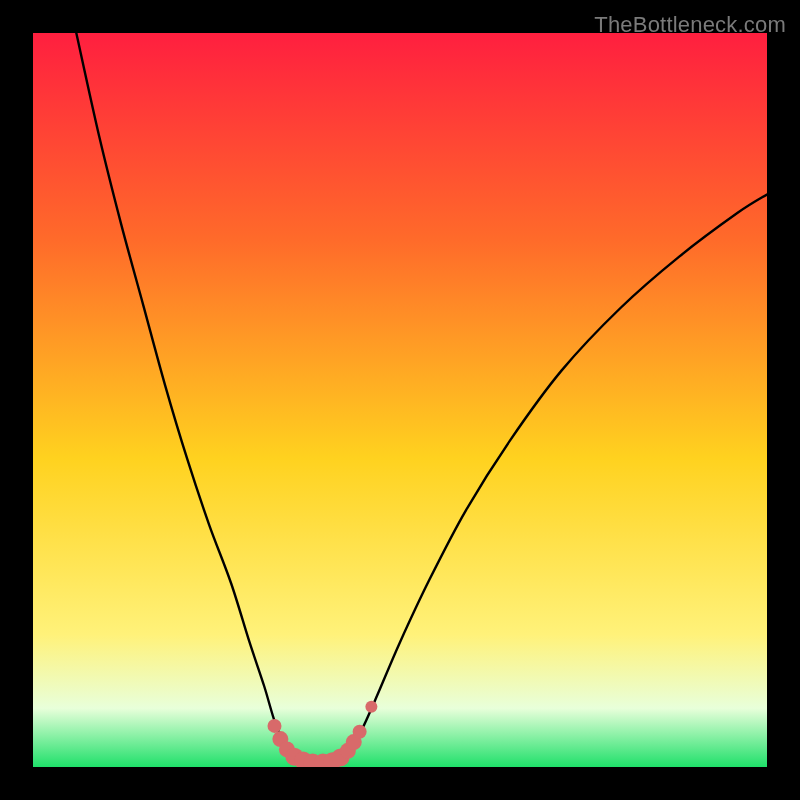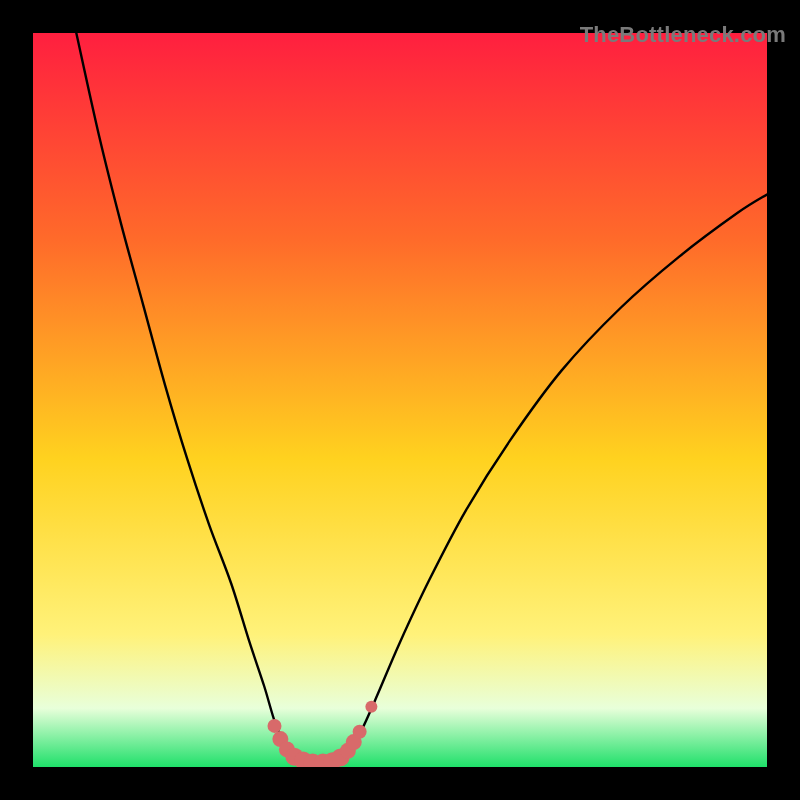--- a/index.html
+++ b/index.html
@@ -14,25 +14,25 @@
   .frame {
     position: absolute;
     top: 0;
     left: 0;
     width: 800px;
     height: 800px;
     background: #000000;
   }
   .watermark {
     position: absolute;
-    top: 22px;
+    top: 12px;
     right: 14px;
     color: #7a7a7a;
     font-size: 22px;
-    font-weight: 700;
+    font-weight: 400;
     letter-spacing: 0.2px;
     z-index: 10;
     white-space: nowrap;
   }
   svg.plot {
     position: absolute;
     top: 0;
     left: 0;
     width: 800px;
     height: 800px;

